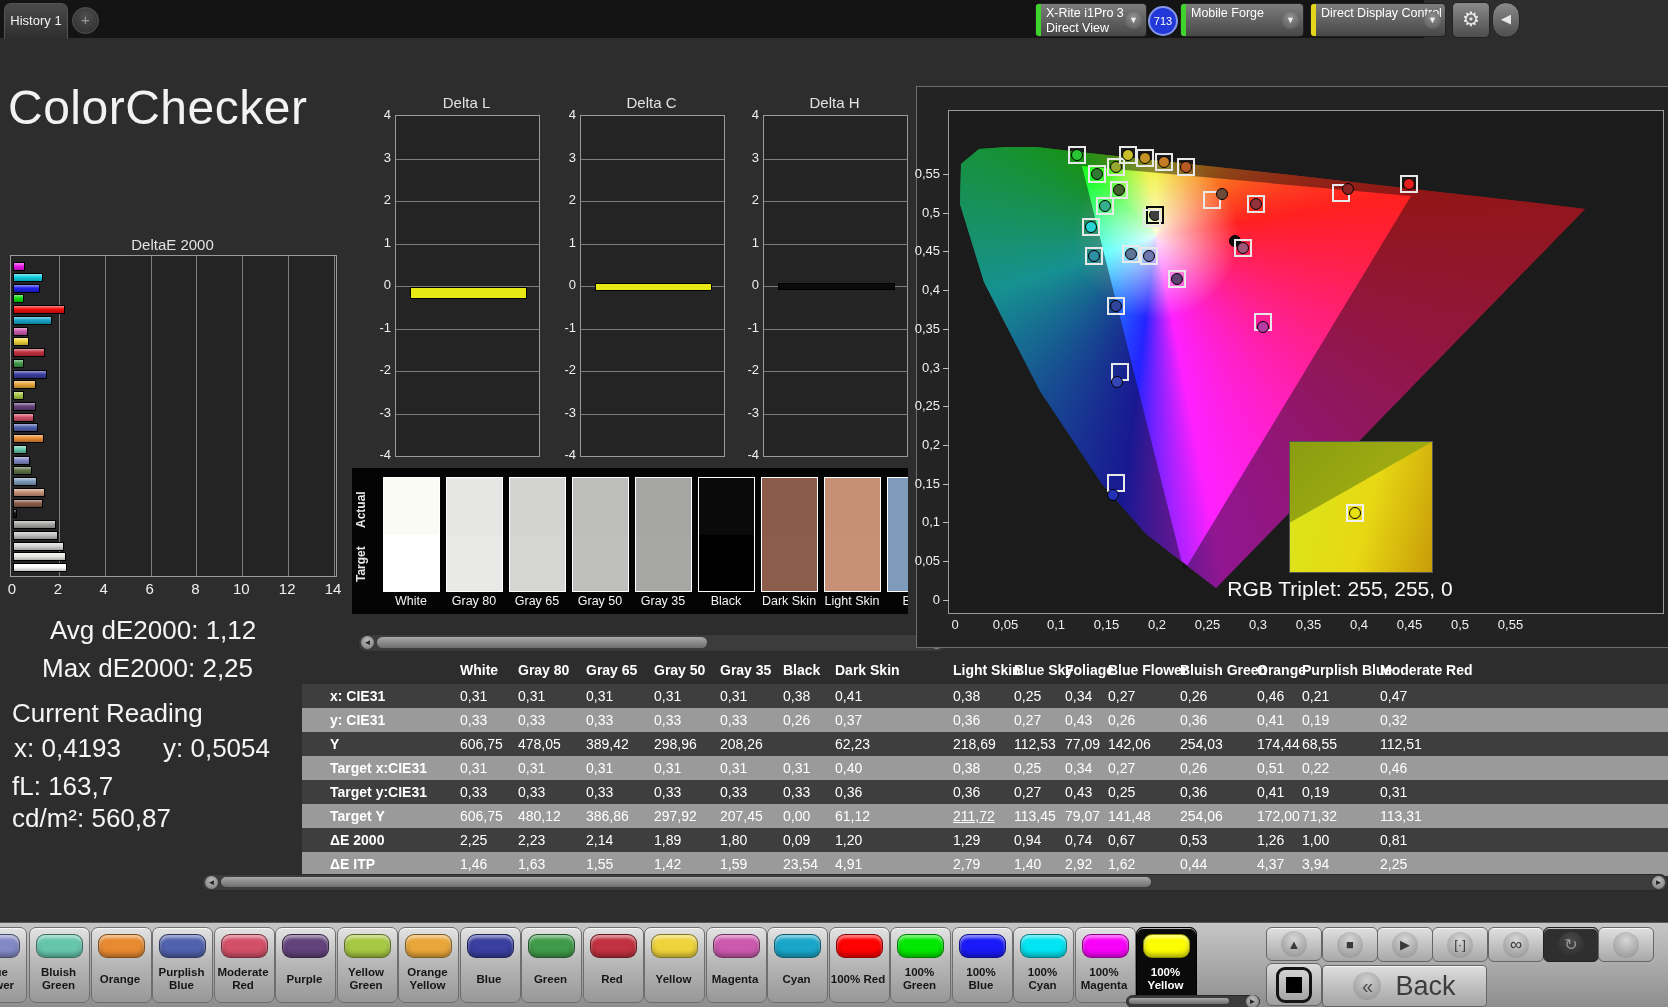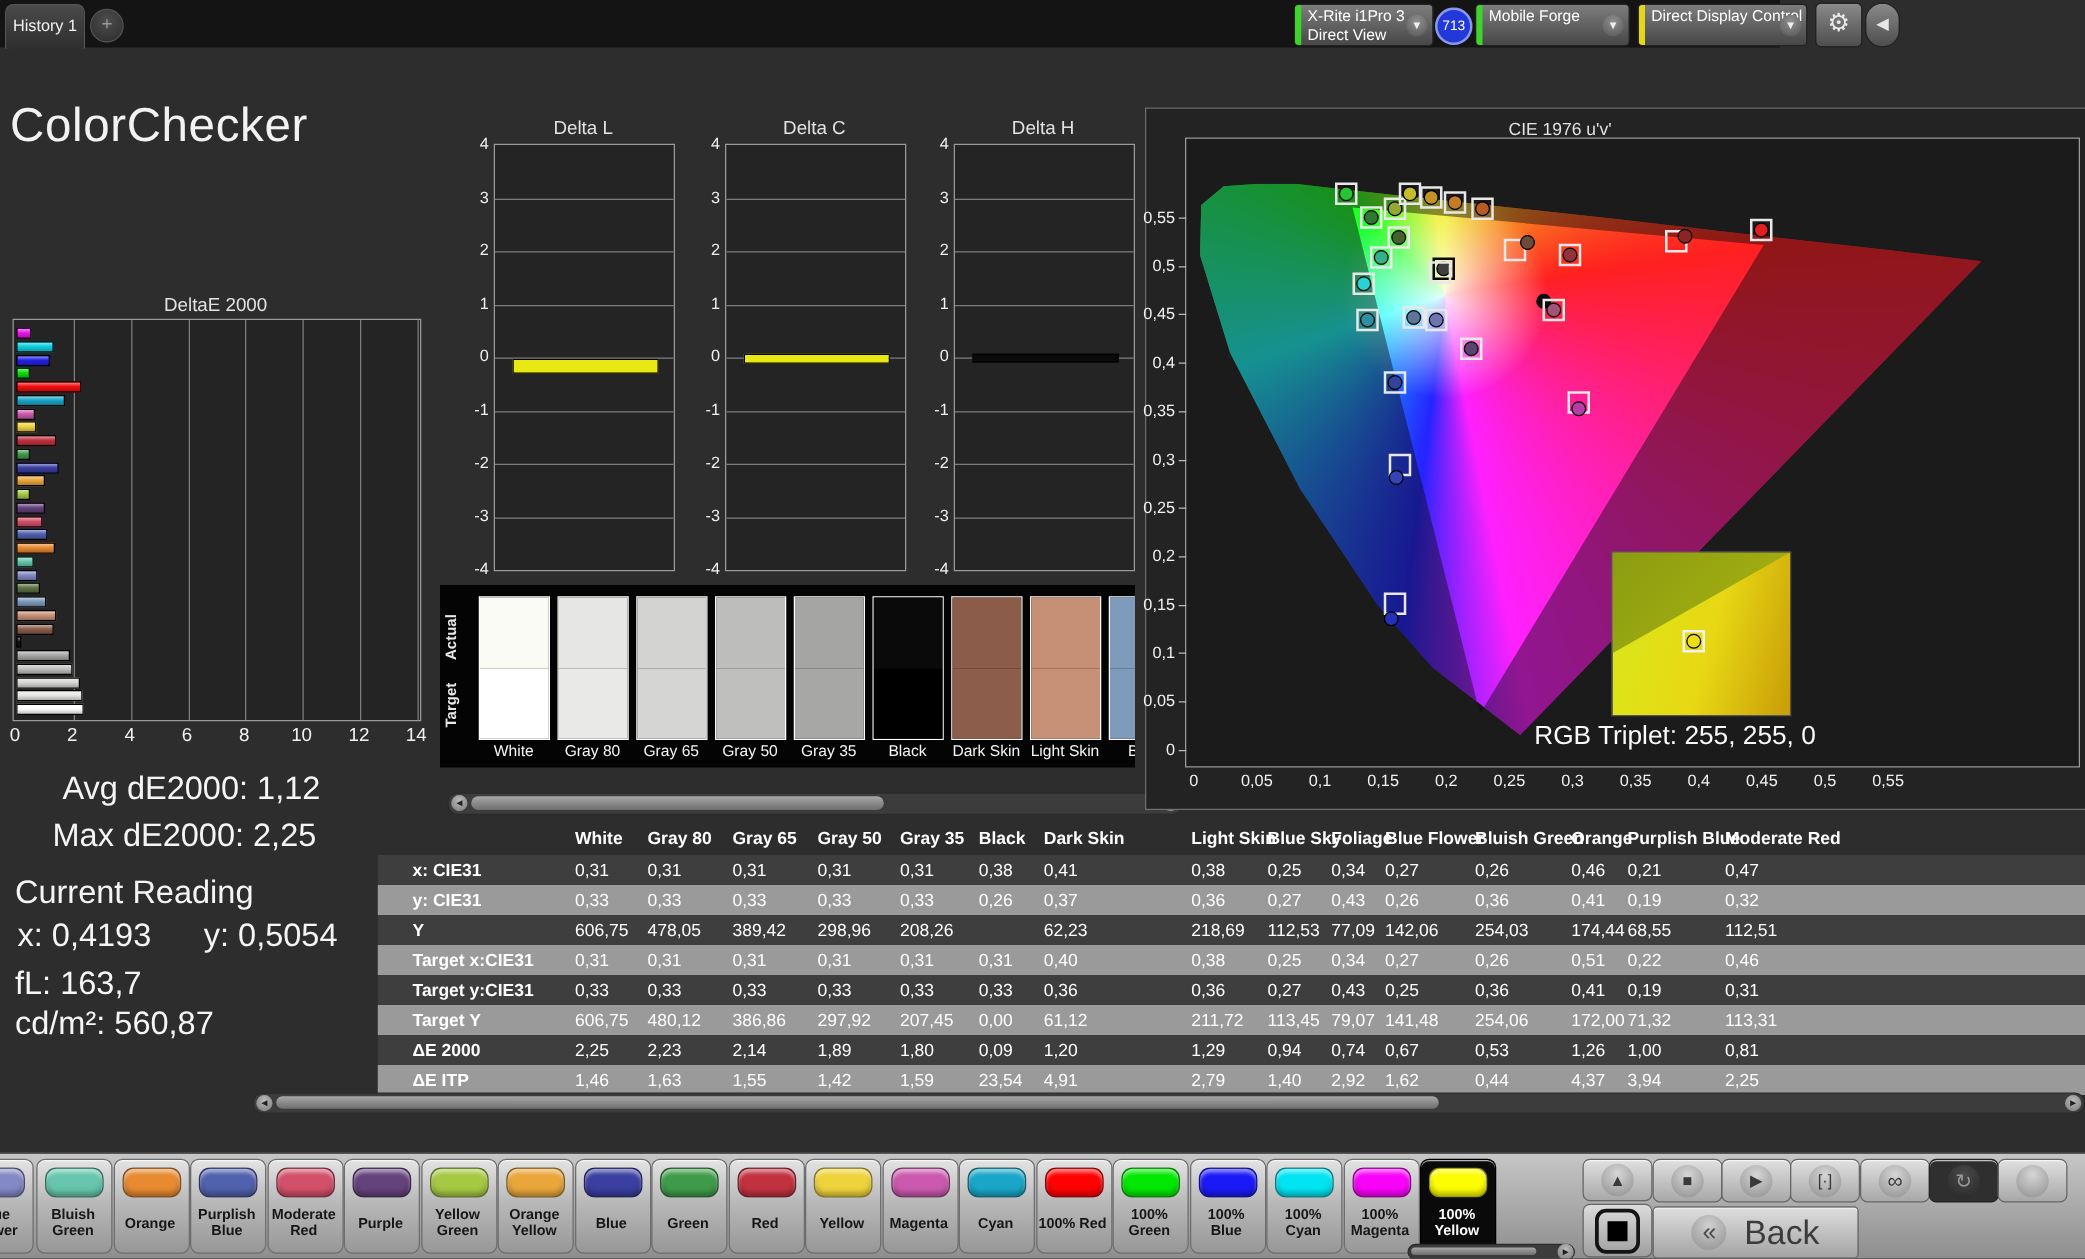--- a/index.html
+++ b/index.html
@@ -19,21 +19,21 @@
   .meter .t1{position:absolute;left:10px;top:2px;font-size:12.5px;color:#fff;white-space:nowrap;}
   .meter .t2{position:absolute;left:10px;top:17px;font-size:12.5px;color:#fff;white-space:nowrap;}
   .meter .chev{position:absolute;right:4px;top:8px;width:17px;height:17px;border-radius:50%;
                background:radial-gradient(circle at 50% 30%,#909090,#555);color:#eee;font-size:9px;
                text-align:center;line-height:17px;}
   .badge{position:absolute;top:6px;width:26px;height:26px;border-radius:50%;background:#2238d8;
          border:2px solid #8898e8;color:#fff;font-size:11px;text-align:center;line-height:26px;}
   .sqbtn{position:absolute;top:2px;height:34px;background:linear-gradient(#8a8a8a,#4d4d4d);
          border:1px solid #222;border-radius:5px;color:#e8e8e8;text-align:center;}
   
-  .pagetitle{position:absolute;left:8px;top:80px;font-size:38px;color:#f2f2f2;letter-spacing:.5px;}
+  .pagetitle{position:absolute;left:8px;top:80px;font-size:48px;color:#f2f2f2;letter-spacing:.5px;}
   .ctitle{position:absolute;font-size:15px;color:#e2e2e2;text-align:center;}
   .chartbox{position:absolute;background:#242424;border:1px solid #9a9a9a;overflow:hidden;}
   .gv{position:absolute;top:0;bottom:0;width:1px;background:#7d7d7d;}
   .gh{position:absolute;left:0;right:0;height:1px;background:#7d7d7d;}
   .bar{position:absolute;left:2px;height:7px;border:1px solid #000;}
   .tick{position:absolute;font-size:13px;color:#f0f0f0;text-align:center;}
   .tickr{position:absolute;font-size:13px;color:#f0f0f0;text-align:right;}
   .stat1{position:absolute;font-size:26px;color:#f5f5f5;white-space:nowrap;}
   
   .swpanel{position:absolute;left:352px;top:468px;width:556px;height:146px;background:#040404;overflow:hidden;}
@@ -302,21 +302,20 @@
       </div>
   </div>
 
   <div class="sbtrack" style="left:358px;top:634px;width:586px;height:16px;">
     <div class="sbarr" style="left:2px;top:1px;">◄</div>
     <div class="sbthumb" style="left:18px;top:2px;width:330px;height:11px;"></div>
     <div class="sbarr" style="right:2px;top:1px;">►</div>
   </div>
 
   <div class="ciepanel"></div>
-  <div class="ctitle" style="left:948px;top:95px;width:600px;font-size:14px;">CIE 1976 u'v'</div>
   <div class="cieplot">
     <div class="shoe colors"></div>
     <div class="shoe white"></div>
     <svg class="ciesvg" width="714" height="502">
       <path d="M267 477 L197 423 L153 373 L91 280 L35 171 L11 93 L12 53 L30 38 L58 36 L87 36 L121 40 L212 50 L342 64 L481 80 L570 90 L636 98 Z M133 55 L462 85 L235 460 Z" fill="rgba(10,10,10,0.45)" fill-rule="evenodd"></path>
     </svg>
     <div id="ciepoints">
         <div class="ciept-sq" style="left: 119.19px; top: 34.628px;"></div>
         <div class="ciept-dot" style="left: 122.19px; top: 37.628px; background: rgb(40, 196, 50);"></div>
         <div class="ciept-sq" style="left: 139.39px; top: 53.978px;"></div>
@@ -524,21 +523,21 @@
       </div>
       <div class="trow" style="top: 152px; background: rgb(154, 154, 154);">
         <div class="tcell tlabel" style="left: 28px;">Target Y</div>
         <div class="tcell" style="left: 158px;">606,75</div>
         <div class="tcell" style="left: 216px;">480,12</div>
         <div class="tcell" style="left: 284px;">386,86</div>
         <div class="tcell" style="left: 352px;">297,92</div>
         <div class="tcell" style="left: 418px;">207,45</div>
         <div class="tcell" style="left: 481px;">0,00</div>
         <div class="tcell" style="left: 533px;">61,12</div>
-        <div class="tcell" style="left: 651px;">211,72</div>
+        <div class="tcell" style="left: 651px; text-decoration: underline;">211,72</div>
         <div class="tcell" style="left: 712px;">113,45</div>
         <div class="tcell" style="left: 763px;">79,07</div>
         <div class="tcell" style="left: 806px;">141,48</div>
         <div class="tcell" style="left: 878px;">254,06</div>
         <div class="tcell" style="left: 955px;">172,00</div>
         <div class="tcell" style="left: 1000px;">71,32</div>
         <div class="tcell" style="left: 1078px;">113,31</div>
       </div>
       <div class="trow" style="top: 176px; background: rgb(62, 62, 62);">
         <div class="tcell tlabel" style="left: 28px;">ΔE 2000</div>

